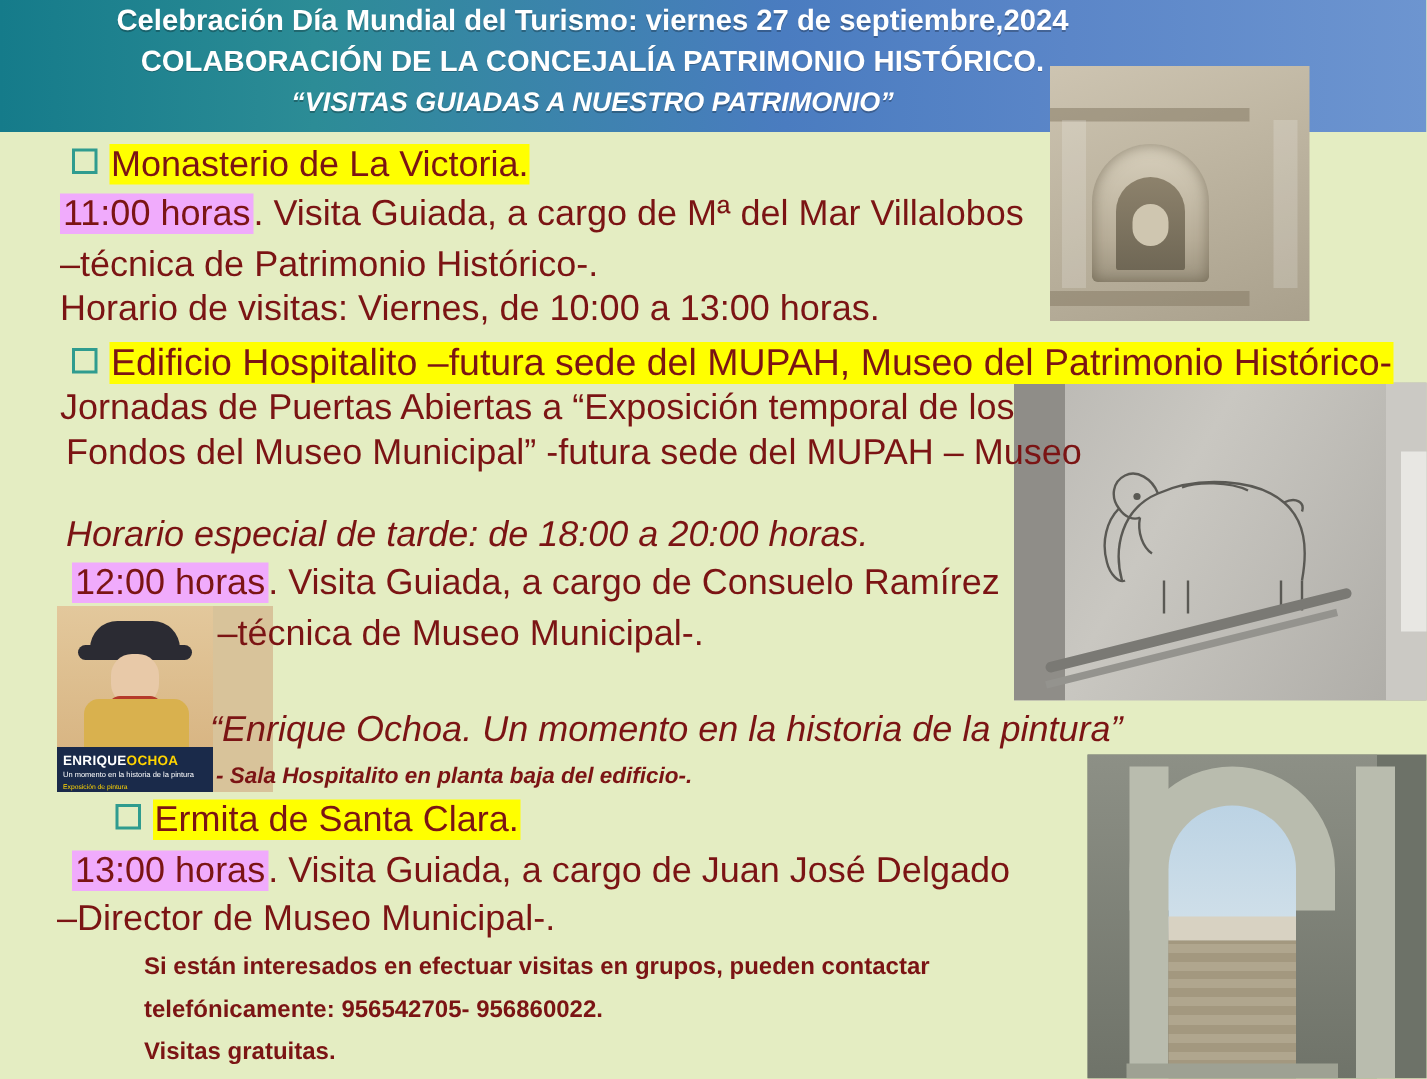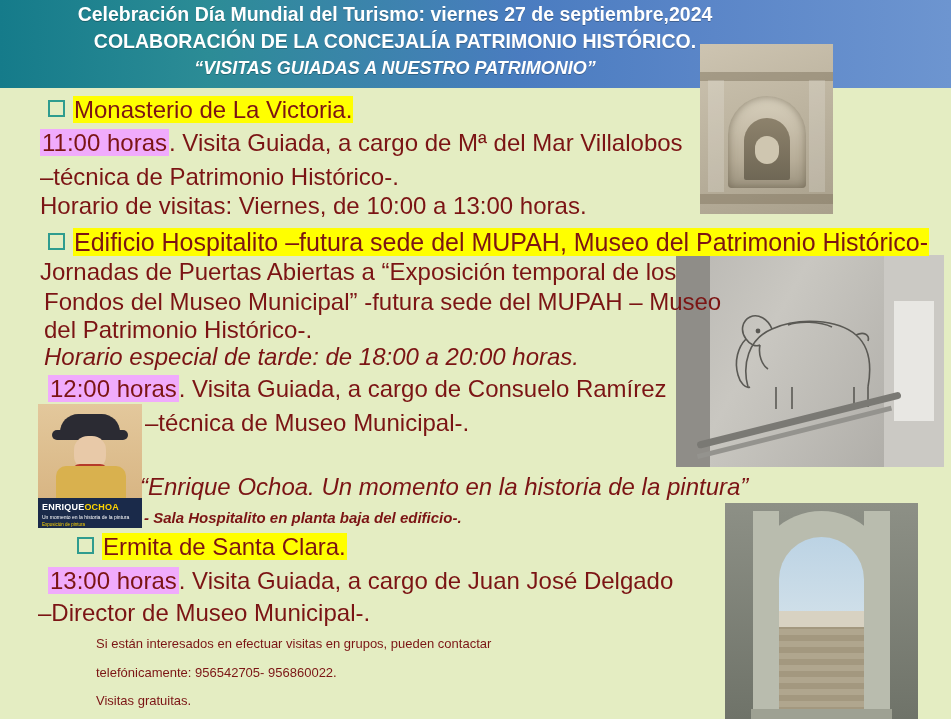--- a/index.html
+++ b/index.html
@@ -77,20 +77,21 @@
     margin-right: 8px;
     vertical-align: 1px;
   }
 
   
   .img-box {
     position: absolute;
     overflow: hidden;
     border: 1px solid #b9bba0;
     background: #cfcabc;
+    padding-left: 40px;
   }
 
   
   .facade {
     left: 700px; top: 44px; width: 133px; height: 170px;
     border: none;
     background: linear-gradient(160deg,#cdc4b1 0%, #bfb6a2 40%, #a9a08c 100%);
   }
   .facade .arch {
     position: absolute;
@@ -176,21 +177,21 @@
   }
   .window-photo .opening {
     position:absolute; left:54px; top:34px; width:85px; height:182px;
     border-radius: 44px 44px 0 0;
     background: linear-gradient(180deg,#bcd3e4 0%, #cfdfe9 42%, #b7ae9a 52%, #9b9078 75%, #7d7460 100%);
   }
   .window-photo .skyline { position:absolute; left:54px; top:108px; width:85px; height:16px; background:#d8d2c2; }
   .window-photo .town { position:absolute; left:54px; top:124px; width:85px; height:92px; background: repeating-linear-gradient(0deg,#b0a68e 0 6px,#a3987f 6px 12px); }
   .window-photo .sill { position:absolute; left:26px; bottom:0; width:141px; height:10px; background:#9ea193; }
 
-  .footer-txt { color:#7b1414; font-weight:normal; font-size:13px; }
+  .footer-txt { color:#7b1414; font-weight:bold; font-size:16px; }
 </style>
 </head>
 <body>
 
 <div class="page">
 
   <div class="header">
     <div class="header-line hl1">Celebración Día Mundial del Turismo: viernes 27 de septiembre,2024</div>
     <div class="header-line hl2">COLABORACIÓN DE LA CONCEJALÍA  PATRIMONIO HISTÓRICO.</div>
     <div class="header-line hl3">“VISITAS  GUIADAS A NUESTRO PATRIMONIO”</div>
@@ -259,21 +260,20 @@
     <span class="hl-pink">11:00 horas</span><span>. Visita Guiada, a cargo de Mª del Mar Villalobos</span>
   </div>
   <div class="txt" style="left:40px; top:163px;">–técnica de Patrimonio Histórico-.</div>
   <div class="txt" style="left:40px; top:192px;">Horario de visitas: Viernes, de 10:00 a 13:00 horas.</div>
 
   <div class="txt" style="left:48px; top:228px; font-size:25px;">
     <span class="bullet"></span><span class="hl-yellow">Edificio Hospitalito –futura sede del MUPAH, Museo del Patrimonio Histórico-</span>
   </div>
   <div class="txt" style="left:40px; top:258px;">Jornadas de Puertas Abiertas a “Exposición temporal de los</div>
   <div class="txt" style="left:44px; top:288px;">Fondos del Museo  Municipal” -futura sede del MUPAH – Museo</div>
-  <div class="txt" style="left:44px; top:316px;">del Patrimonio Histórico-.</div>
   <div class="txt italic" style="left:44px; top:343px;">Horario especial de tarde: de 18:00 a 20:00 horas.</div>
   <div class="txt" style="left:48px; top:375px;">
     <span class="hl-pink">12:00 horas</span><span>. Visita Guiada, a cargo de Consuelo Ramírez</span>
   </div>
   <div class="txt" style="left:145px; top:409px;">–técnica de Museo Municipal-.</div>
   <div class="txt italic" style="left:140px; top:473px;">“Enrique Ochoa. Un momento en la historia de la pintura”</div>
   <div class="txt bold" style="left:144px; top:509px; font-size:15px;font-style:italic;">- Sala Hospitalito en planta baja del edificio-.</div>
 
   <div class="txt" style="left:48px; top:533px;margin-left:29px;">
     <span class="bullet"></span><span class="hl-yellow">Ermita de Santa Clara.</span>

